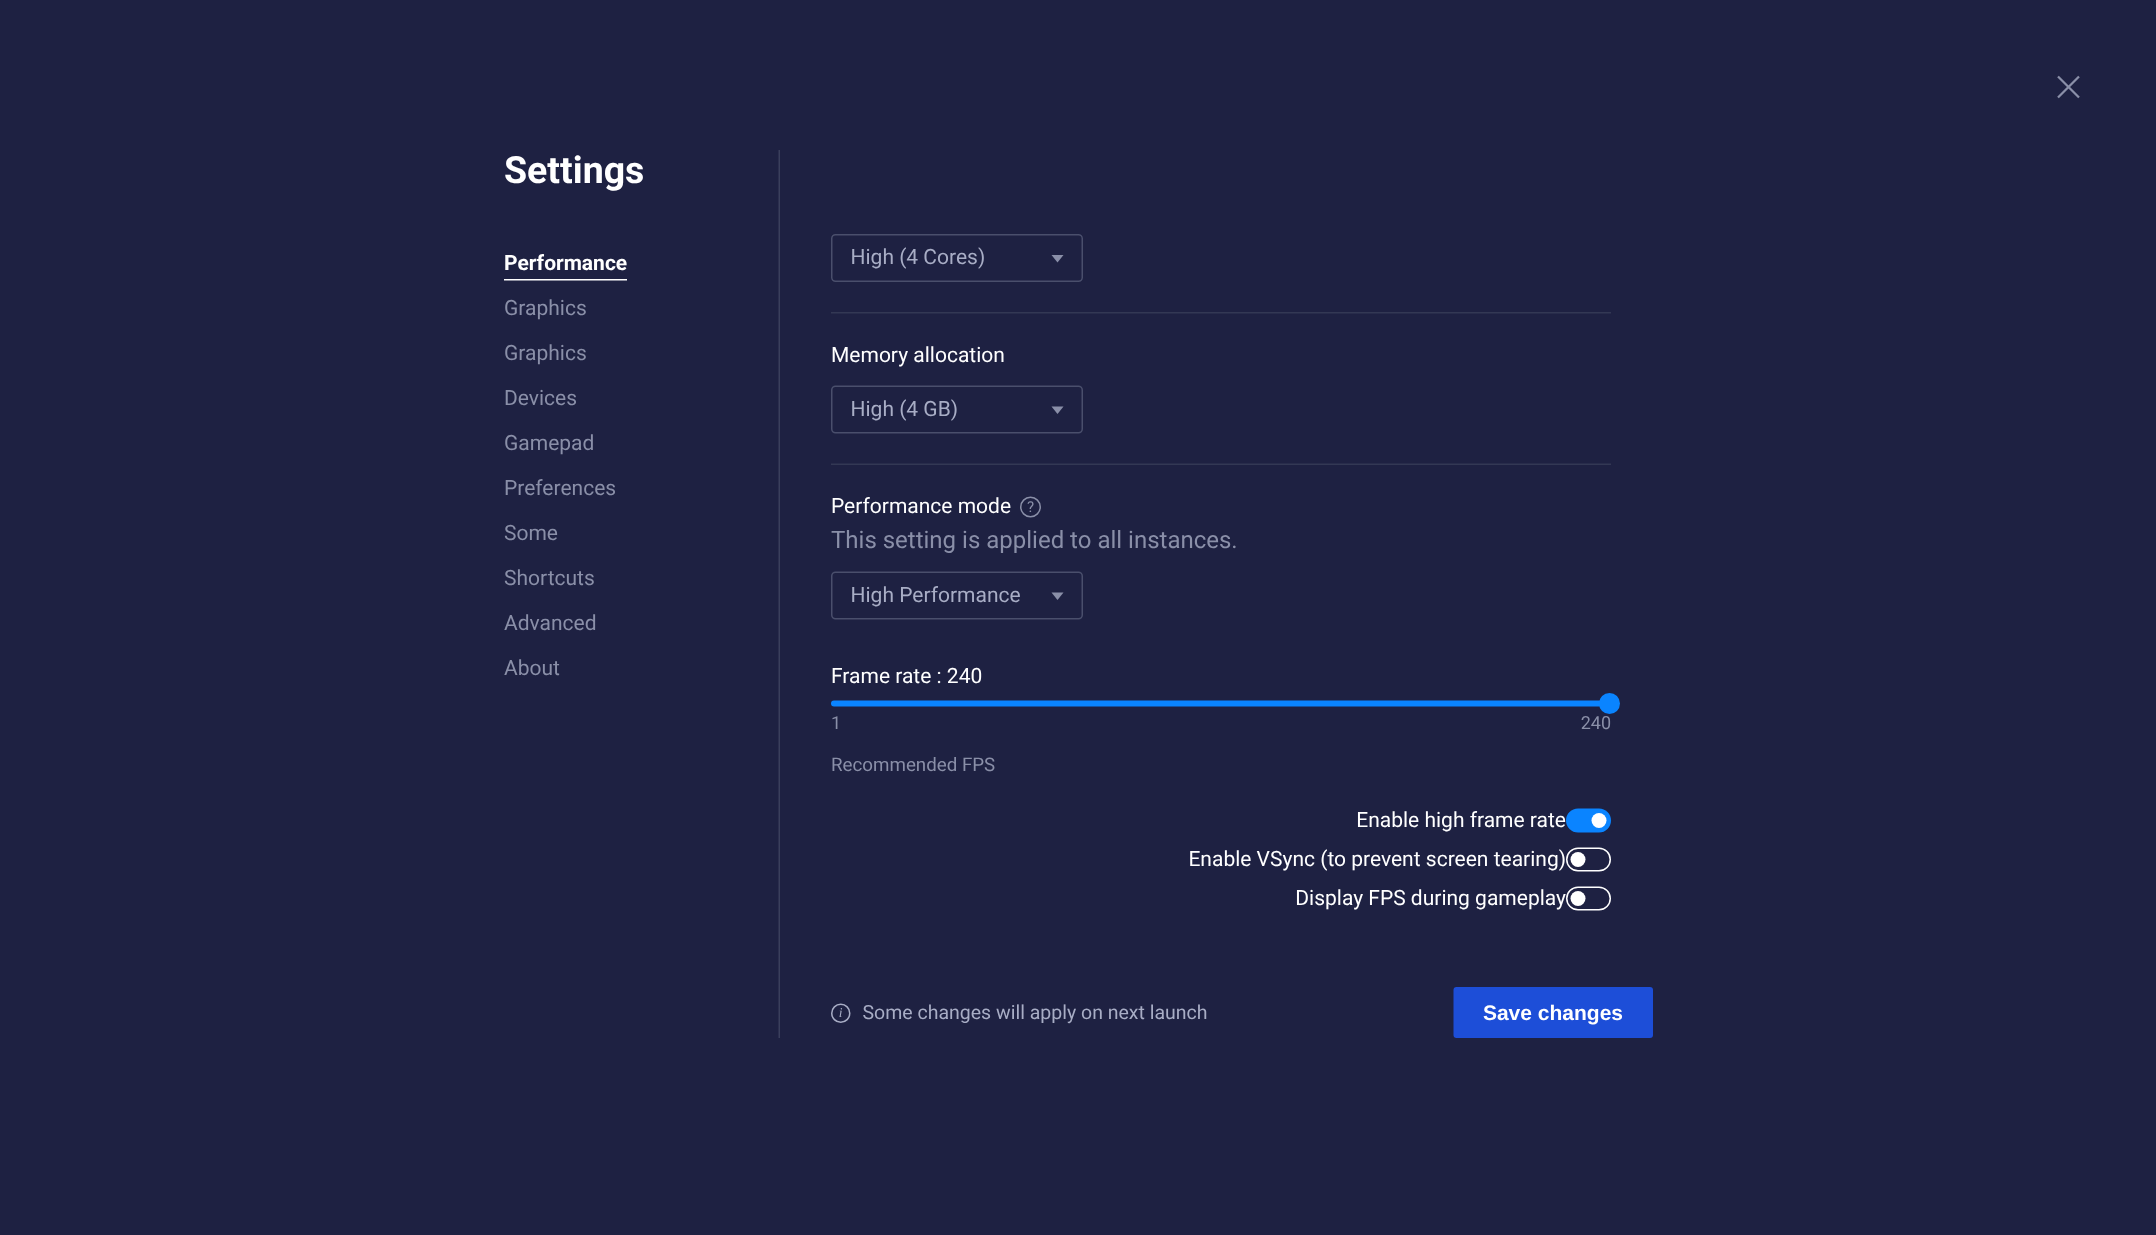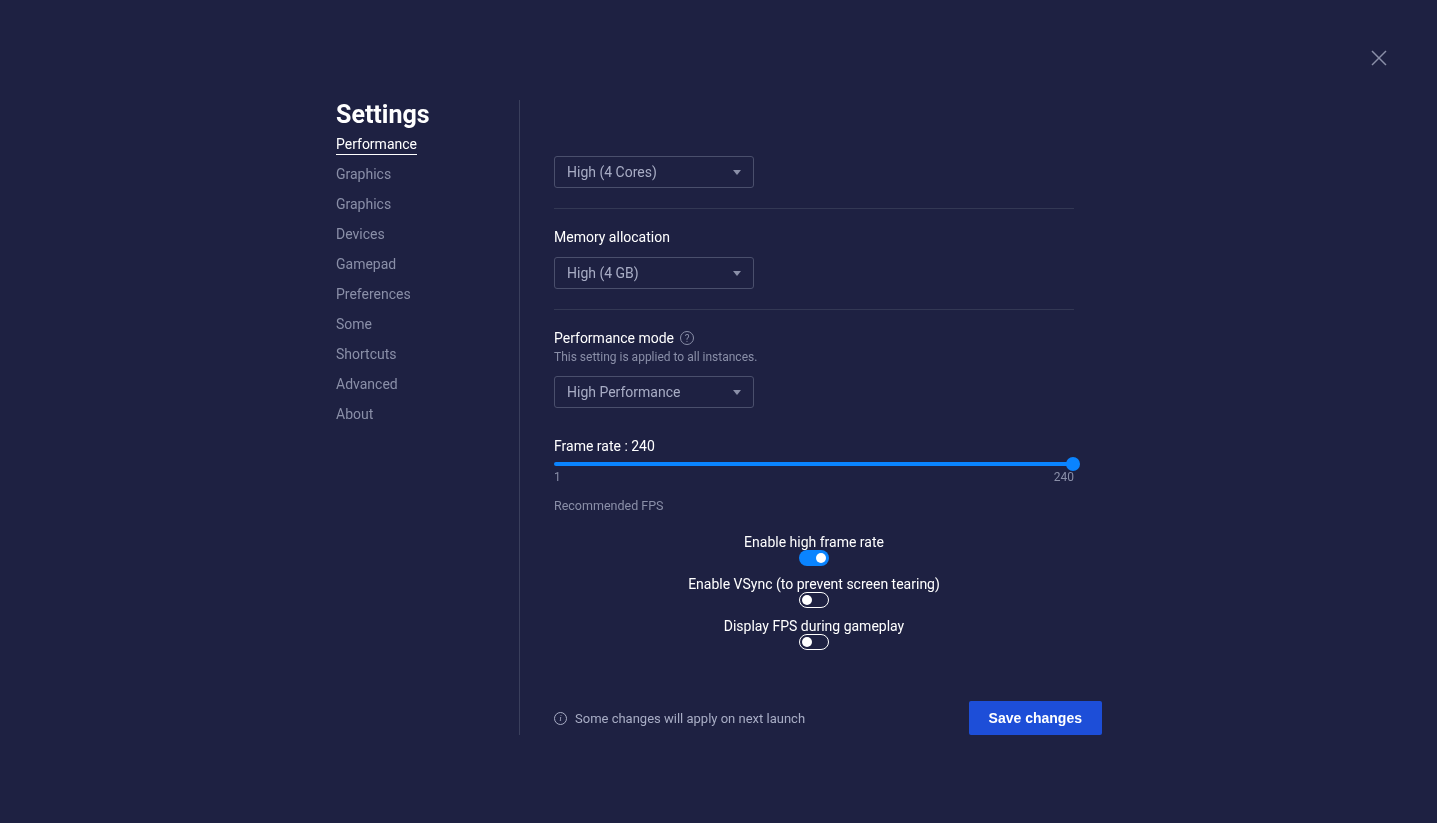--- a/index.html
+++ b/index.html
@@ -37,21 +37,22 @@
     color: #ffffff;
   }
   .nav-item {
     font-size: 14px;
     color: #8a8fa8;
     padding: 7px 0;
     cursor: pointer;
   }
   .nav-item.active {
     color: #ffffff;
-    font-weight: 400;
+    font-weight: 700;
+    margin-top: 32px;
   }
   .nav-item.active span {
     border-bottom: 1px solid #ffffff;
     padding-bottom: 2px;
   }
   .main {
     padding-left: 34px;
     width: 554px;
     padding-top: 56px;
   }
@@ -63,27 +64,27 @@
   .section.no-border { border-bottom: none; }
   .label {
     font-size: 14px;
     color: #ffffff;
     margin-bottom: 12px;
     display: flex;
     align-items: center;
     gap: 6px;
   }
   .sublabel {
-    font-size: 12px;
+    font-size: 16px;
     color: #8a8fa8;
     margin-top: -8px;
     margin-bottom: 12px;
   }
   .select {
-    width: 200px;
+    width: 168px;
     height: 32px;
     background: transparent;
     border: 1px solid #4a4f6c;
     border-radius: 3px;
     color: #a8adc5;
     font-size: 14px;
     padding: 0 12px;
     display: flex;
     align-items: center;
     justify-content: space-between;
@@ -135,21 +136,20 @@
     color: #8a8fa8;
     margin-bottom: 14px;
   }
   .rec-title { font-size: 12.5px; color: #8a8fa8; margin-bottom: 16px; }
   .rec-text { font-size: 12.5px; color: #8a8fa8; line-height: 1.4; margin-bottom: 14px; }
   .toggle-row {
     display: flex;
     justify-content: flex-end;
     align-items: center;
     padding: 5px 0;
-    flex-direction: column;
   }
   .toggle-label { font-size: 14px; color: #ffffff; }
   .toggle {
     width: 30px;
     height: 16px;
     border-radius: 8px;
     position: relative;
     cursor: pointer;
   }
   .toggle.on { background: #0a84ff; }

